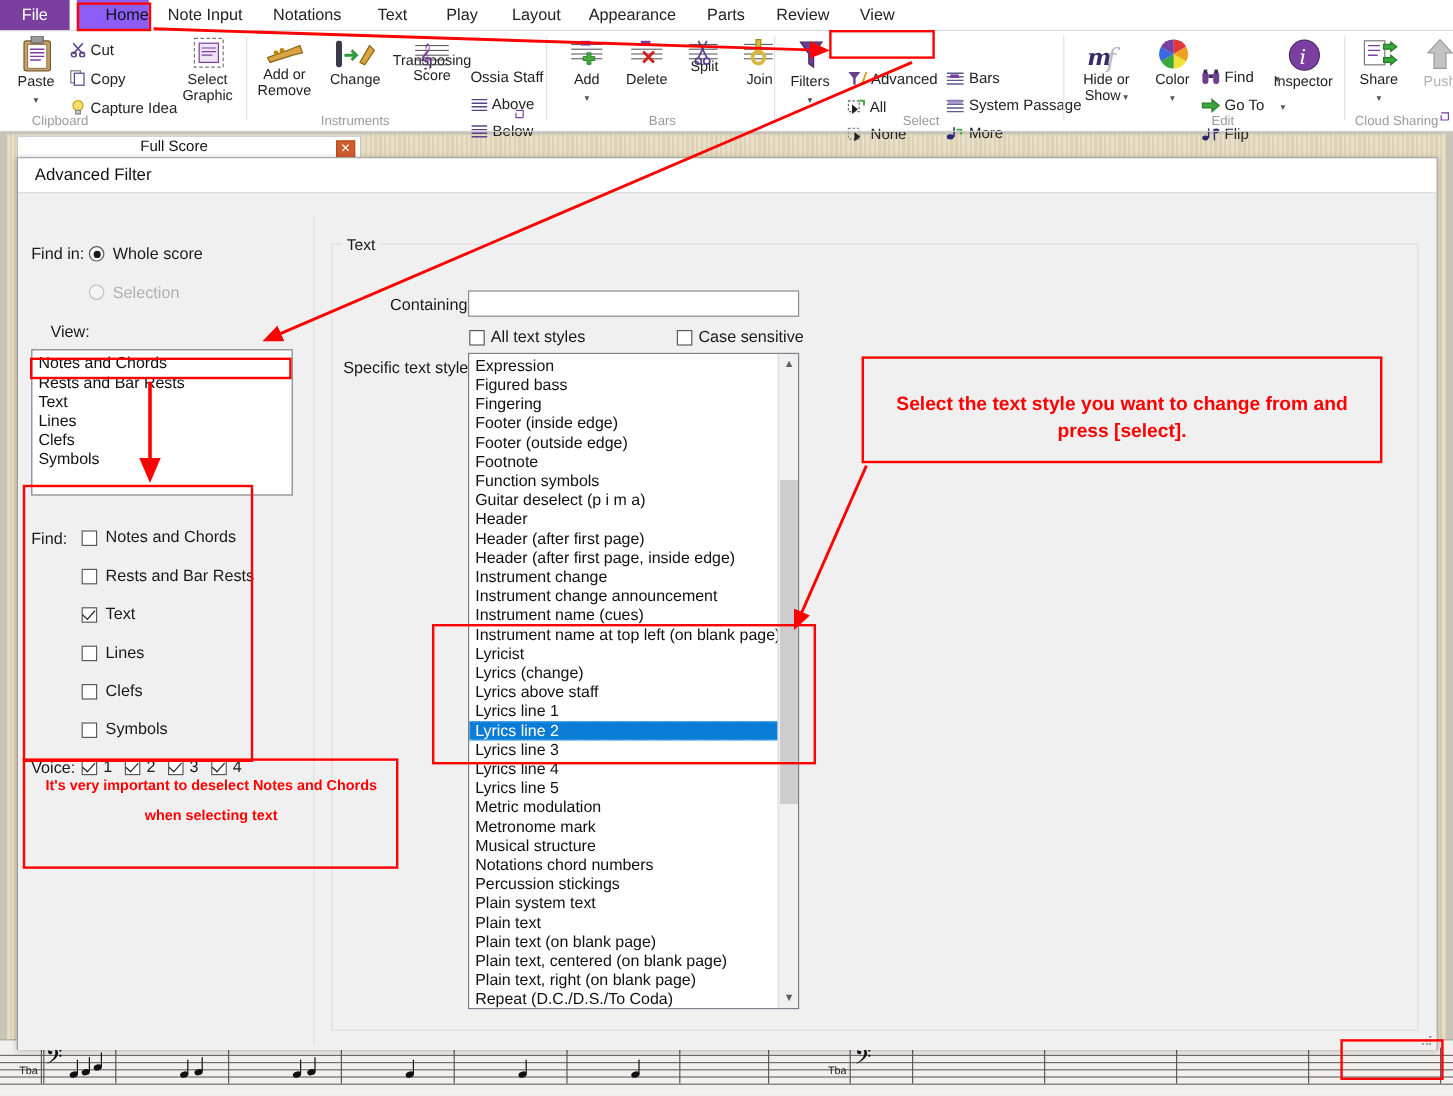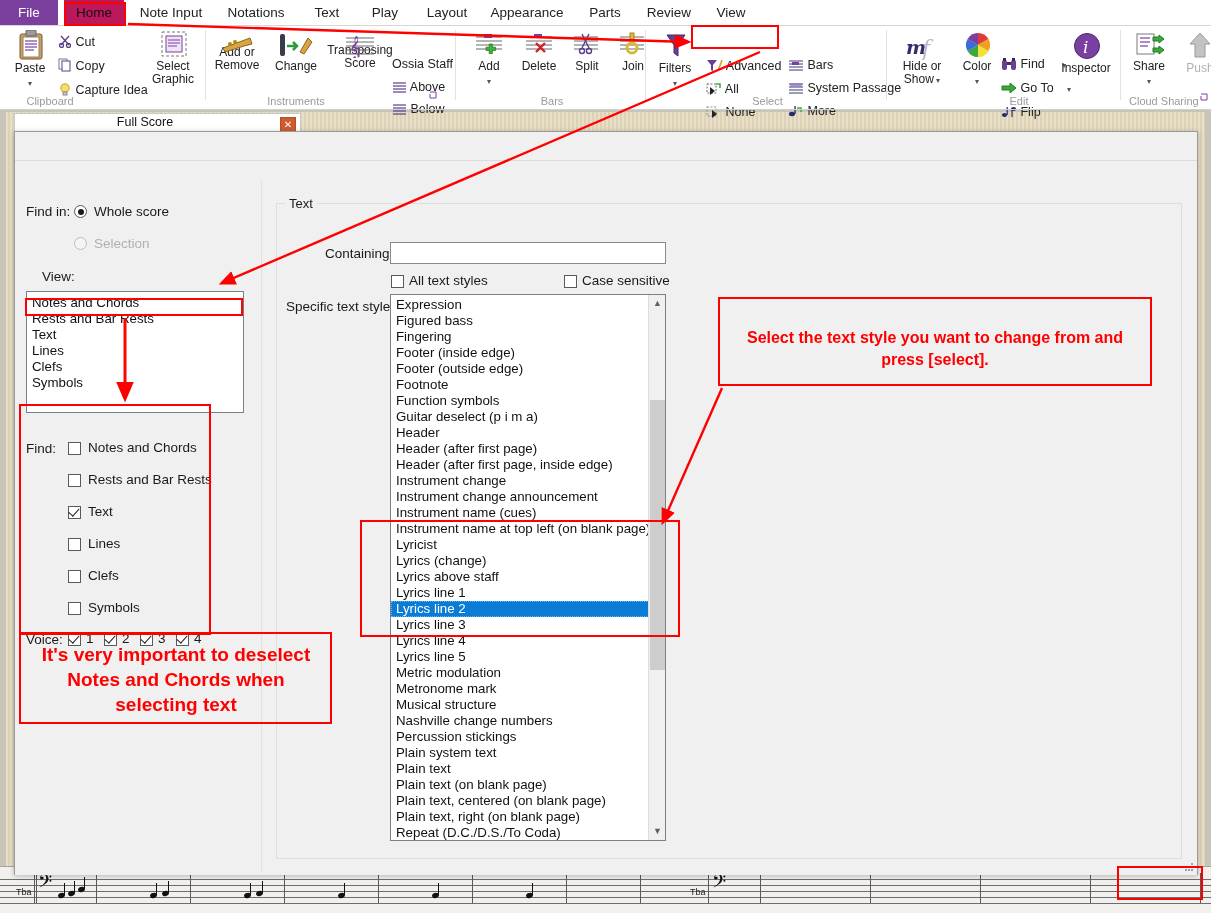--- a/index.html
+++ b/index.html
@@ -20,21 +20,21 @@
   .stemflag{position:absolute;width:1px;height:12px;background:#111;}
   .clefglyph{position:absolute;font-family:"DejaVu Sans",sans-serif;font-size:22px;color:#111;line-height:1;}
   .instlabel{position:absolute;font-size:9px;color:#222;}
 
   
   #ribbon{position:absolute;left:0;top:0;width:1211px;height:110px;background:#ffffff;}
   #tabstrip{position:absolute;left:0;top:0;width:1091px;height:26px;background:#ffffff;}
   .tab{position:absolute;top:0;height:26px;line-height:26px;font-size:13.5px;color:#222;
        text-align:center;cursor:default;white-space:nowrap;}
   .tab.file{background:#7b3f9d;color:#fff;font-weight:normal;}
-  .tab.active{background:#be185d;color:#111;}
+  .tab.active{background:#8b5cf6;color:#111;text-align:right;}
   #tabstrip-underline{position:absolute;left:0;top:25px;width:1211px;height:1px;background:#d6d6d6;}
 
   #ribbonbody{position:absolute;left:0;top:26px;width:1211px;height:83px;background:#ffffff;}
   #ribbon-bottomline{position:absolute;left:0;top:109px;width:1211px;height:1px;background:#d0d0d0;}
 
   .rgroup{position:absolute;top:0;height:83px;}
   .rgroup .sep{position:absolute;right:0;top:4px;width:1px;height:70px;background:#e2e2e2;}
   .glabel{position:absolute;bottom:2px;width:100%;text-align:center;font-size:11px;color:#9a9a9a;}
 
   .bigbtn{position:absolute;text-align:center;font-size:12px;color:#222;line-height:13px;}
@@ -241,21 +241,21 @@
 
     <div class="rgroup" style="left:206px;width:250px">
       <div class="bigbtn" style="left:0;top:4px;width:62px">
         <span class="ico" style="left:14px;top:2px">
           <svg width="34" height="26" viewBox="0 0 34 26">
             <path d="M3 16 L22 9 L30 6 L32 12 L24 14 L5 20 Z" fill="#d9a441" stroke="#8a6418"></path>
             <circle cx="10" cy="12" r="2" fill="#b8860b"></circle>
               <circle cx="15" cy="10" r="2" fill="#b8860b"></circle>
           </svg>
         </span>
-        <div style="margin-top:16px">Add or</div>
+        <div style="margin-top:26px">Add or</div>
         <div>Remove</div>
       </div>
       <div class="bigbtn" style="left:64px;top:4px;width:52px">
         <span class="ico" style="left:8px;top:2px">
           <svg width="36" height="26" viewBox="0 0 36 26">
             <rect x="2" y="2" width="5" height="22" rx="2" fill="#3a3a4a"></rect>
             <path d="M9 14 L18 14 M15 10 L19 14 L15 18" stroke="#2e9b3e" stroke-width="2.5" fill="none"></path>
             <path d="M22 20 L30 6 L34 10 L26 22 Z" fill="#d9a441" stroke="#8a6418"></path>
           </svg>
         </span>
@@ -361,21 +361,21 @@
                 <line x1="2" y1="17" x2="26" y2="17"></line>
               </g>
             <g stroke="#5a3f8a" stroke-width="1.4" fill="none">
               <line x1="10" y1="2" x2="17" y2="16"></line>
                 <line x1="17" y1="2" x2="10" y2="16"></line>
               <circle cx="10" cy="19" r="2.5"></circle>
                 <circle cx="17" cy="19" r="2.5"></circle>
               </g>
           </svg>
         </span>
-        <div style="margin-top:30px">Split</div>
+        <div style="margin-top:19px">Split</div>
       </div>
       <div class="bigbtn" style="left:152px;top:4px;width:46px">
         <span class="ico" style="left:8px;top:2px">
           <svg width="28" height="26" viewBox="0 0 28 26">
             <g stroke="#444" stroke-width=".8">
                 <line x1="2" y1="5" x2="26" y2="5"></line>
                 <line x1="2" y1="9" x2="26" y2="9"></line>
             <line x1="2" y1="13" x2="26" y2="13"></line>
                 <line x1="2" y1="17" x2="26" y2="17"></line>
               </g>
@@ -578,20 +578,23 @@
   </div>
   <div id="ribbon-bottomline"></div>
 </div>
 
 <div id="doctab">
   <div id="doctab-label">Full Score</div>
   <div id="doctab-close">✕</div>
 </div>
 
 <div id="dlg">
+  <div id="dlg-title">
+    <span>Advanced Filter</span>
+  </div>
 
   <div id="dlg-body">
 
     <div class="lbl" style="left:11px;top:43px">Find in:</div>
     <div class="radio on" style="left:59px;top:44px"></div>
     <div class="lbl" style="left:79px;top:43px">Whole score</div>
     <div class="radio dis" style="left:59px;top:76px"></div>
     <div class="lbl" style="left:79px;top:75px;color:#b0b0b0">Selection</div>
 
     <div class="lbl" style="left:27px;top:108px">View:</div>
@@ -669,21 +672,21 @@
           <div class="li">Lyrics (change)</div>
           <div class="li">Lyrics above staff</div>
           <div class="li">Lyrics line 1</div>
           <div class="li sel">Lyrics line 2</div>
           <div class="li">Lyrics line 3</div>
           <div class="li">Lyrics line 4</div>
           <div class="li">Lyrics line 5</div>
           <div class="li">Metric modulation</div>
           <div class="li">Metronome mark</div>
           <div class="li">Musical structure</div>
-          <div class="li">Nashville change numbers</div>
+          <div class="li">Notations chord numbers</div>
           <div class="li">Percussion stickings</div>
           <div class="li">Plain system text</div>
           <div class="li">Plain text</div>
           <div class="li">Plain text (on blank page)</div>
           <div class="li">Plain text, centered (on blank page)</div>
           <div class="li">Plain text, right (on blank page)</div>
           <div class="li">Repeat (D.C./D.S./To Coda)</div>
         </div>
       <div class="sbar" style="right:0;top:0;height:100%">
         <div class="sarrow" style="top:0">▲</div>
@@ -701,21 +704,21 @@
 <div class="anno-box" style="left:691px;top:25px;width:88px;height:24px"></div>
 <div class="anno-box" style="left:25px;top:298px;width:218px;height:18px"></div>
 <div class="anno-box" style="left:19px;top:404px;width:192px;height:231px"></div>
 <div class="anno-box" style="left:360px;top:520px;width:320px;height:117px"></div>
 <div class="anno-box" style="left:1117px;top:866px;width:86px;height:34px"></div>
 
 <div class="anno-box" style="left:718px;top:297px;width:434px;height:89px"></div>
 <div class="anno-text" style="left:730px;top:327px;width:410px;font-size:16px;line-height:22px">Select the text style you want to change from and press [select].</div>
 
 <div class="anno-box" style="left:19px;top:632px;width:313px;height:92px"></div>
-<div class="anno-text" style="left:30px;top:642px;width:292px;font-size:19px;line-height:25px">It's very important to deselect Notes and Chords when selecting text</div>
+<div class="anno-text" style="left:30px;top:642px;width:292px;font-size:12px;line-height:25px">It's very important to deselect Notes and Chords when selecting text</div>
 
 <svg id="anno-svg">
   <defs>
     <marker id="arrowhead" markerWidth="7" markerHeight="7" refX="5.5" refY="3" orient="auto">
       <path d="M0,0 L7,3 L0,6 Z" fill="#ff0000"></path>
     </marker>
   </defs>
 
   <line x1="128" y1="24" x2="688" y2="42" stroke="#ff0000" stroke-width="2.4" marker-end="url(#arrowhead)"></line>
 

